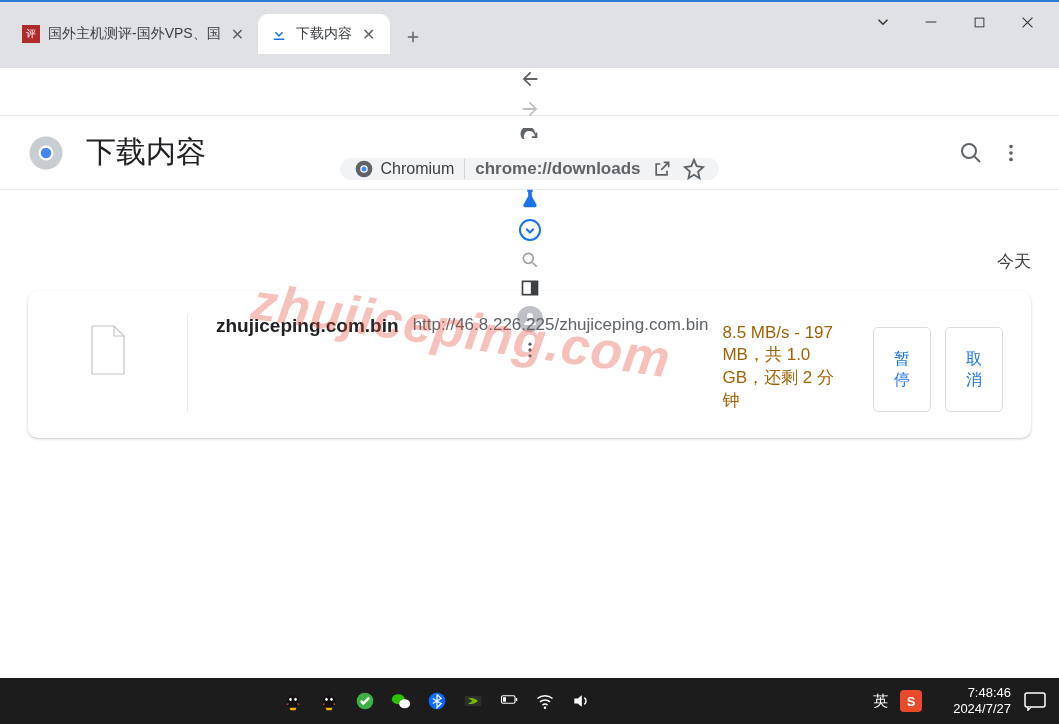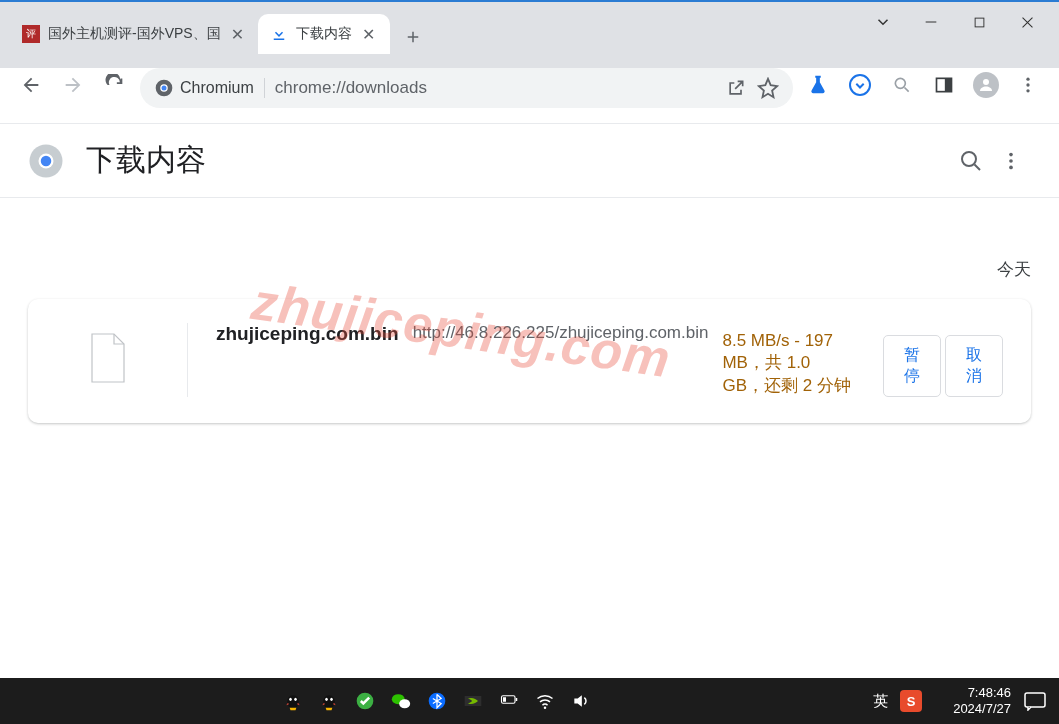--- a/index.html
+++ b/index.html
@@ -12,27 +12,27 @@
   .tab.active { background: #fff; }
   .tab .tab-title { white-space: nowrap; overflow: hidden; text-overflow: ellipsis; }
   .tab .close-x { font-size: 16px; color: #5f6368; padding: 2px; }
   .tab .favicon-red { width: 18px; height: 18px; background: #b02a2a; flex: 0 0 auto; display: flex; align-items: center; justify-content: center; color: #fff; font-size: 10px; }
   .tab .favicon-dl { width: 18px; height: 18px; flex: 0 0 auto; color: #1a73e8; }
   .newtab { width: 34px; height: 34px; display: flex; align-items: center; justify-content: center; font-size: 20px; color: #5f6368; margin-left: 6px; }
   .winctrls { display: flex; align-items: center; height: 40px; gap: 28px; padding: 0 22px; }
   .winctrls .wc { width: 20px; height: 20px; display: flex; align-items: center; justify-content: center; color: #333; }
 
   
-  .toolbar { height: 56px; background: #fff; display: flex; align-items: flex-start; padding: 0 14px; gap: 8px; border-bottom: 1px solid #e8eaed; }
+  .toolbar { height: 48px; background: #fff; display: flex; align-items: center; padding: 0 14px; gap: 8px; border-bottom: 1px solid #e8eaed; flex-direction: column; }
   .nav-btn { width: 34px; height: 34px; display: flex; align-items: center; justify-content: center; color: #5f6368; border-radius: 50%; }
   .nav-btn.disabled { color: #bdc1c6; }
   .omnibox { flex: 1; height: 40px; background: #f1f3f4; border-radius: 20px; display: flex; align-items: center; padding: 0 14px; gap: 10px; }
   .chromium-chip { display: flex; align-items: center; gap: 6px; color: #3c4043; font-size: 16px; font-weight: 500; padding-right: 10px; border-right: 1px solid #d0d3d7; }
   .chromium-orb { width: 20px; height: 20px; }
-  .url-text { color: #5f6368; font-size: 17px; flex: 1; }
+  .url-text { color: #5f6368; font-size: 17px; flex: 1; font-weight: bold; }
   .omni-icon { width: 22px; height: 22px; display: flex; align-items: center; justify-content: center; }
   .tool-icon { width: 34px; height: 34px; display: flex; align-items: center; justify-content: center; }
   .avatar { width: 26px; height: 26px; background: #bdc1c6; border-radius: 50%; display:flex; align-items:center; justify-content:center; }
 
   
   .dl-header { height: 74px; display: flex; align-items: center; padding: 0 28px; border-bottom: 1px solid #e8eaed; }
   .dl-header .logo { width: 36px; height: 36px; margin-right: 22px; }
   .dl-header h1 { font-size: 30px; font-weight: 400; color: #202124; flex: 1; }
   .dl-header .hbtn { width: 40px; height: 40px; display: flex; align-items: center; justify-content: center; }
 
@@ -41,21 +41,21 @@
   .date-label { font-size: 17px; color: #3c4043; margin: 40px 0 18px 8px; text-align: right; }
   .card { background: #fff; border-radius: 10px; box-shadow: 0 1px 3px rgba(60,64,67,.2), 0 1px 2px rgba(60,64,67,.1); display: flex; padding: 24px 28px 26px 0; }
   .card-left { width: 160px; display: flex; justify-content: center; padding-top: 10px; border-right: 1px solid #e8eaed; }
   .file-icon { width: 40px; height: 50px; }
   .card-right { flex: 1; padding-left: 28px; display: flex; flex-direction: row; gap: 14px; }
   .fname { font-size: 19px; font-weight: 600; color: #202124; }
   .furl { font-size: 17px; color: #5f6368; }
   .fprog { font-size: 17px; color: #a16207; margin-top: 8px; }
   .progress { height: 5px; background: #e8eaed; margin-top: 10px; position: relative; }
   .progress .bar { position: absolute; left: 0; top: 0; bottom: 0; background: #1a73e8; }
-  .btns { display: flex; gap: 4px; margin-top: 12px; }
+  .btns { display: flex; gap: 14px; margin-top: 12px; }
   .btns button { border: 1px solid #dadce0; background: #fff; color: #1a73e8; font-size: 16px; padding: 8px 20px; border-radius: 5px; cursor: pointer; }
 
   
   .watermark { position: absolute; left: 250px; top: 300px; font-size: 52px; font-weight: bold; font-style: italic; color: rgba(231, 76, 60, 0.35); transform: rotate(8deg); pointer-events: none; letter-spacing: 1px; }
 
   
   .taskbar { position: absolute; bottom: 0; left: 0; right: 0; height: 46px; background: #1c1c1c; display: flex; align-items: center; color: #fff; }
   .tb-center { flex: 1; display: flex; justify-content: center; gap: 14px; align-items: center; }
   .tb-ico { width: 22px; height: 22px; display: flex; align-items: center; justify-content: center; }
   .tb-right { display: flex; align-items: center; gap: 12px; padding-right: 12px; }

